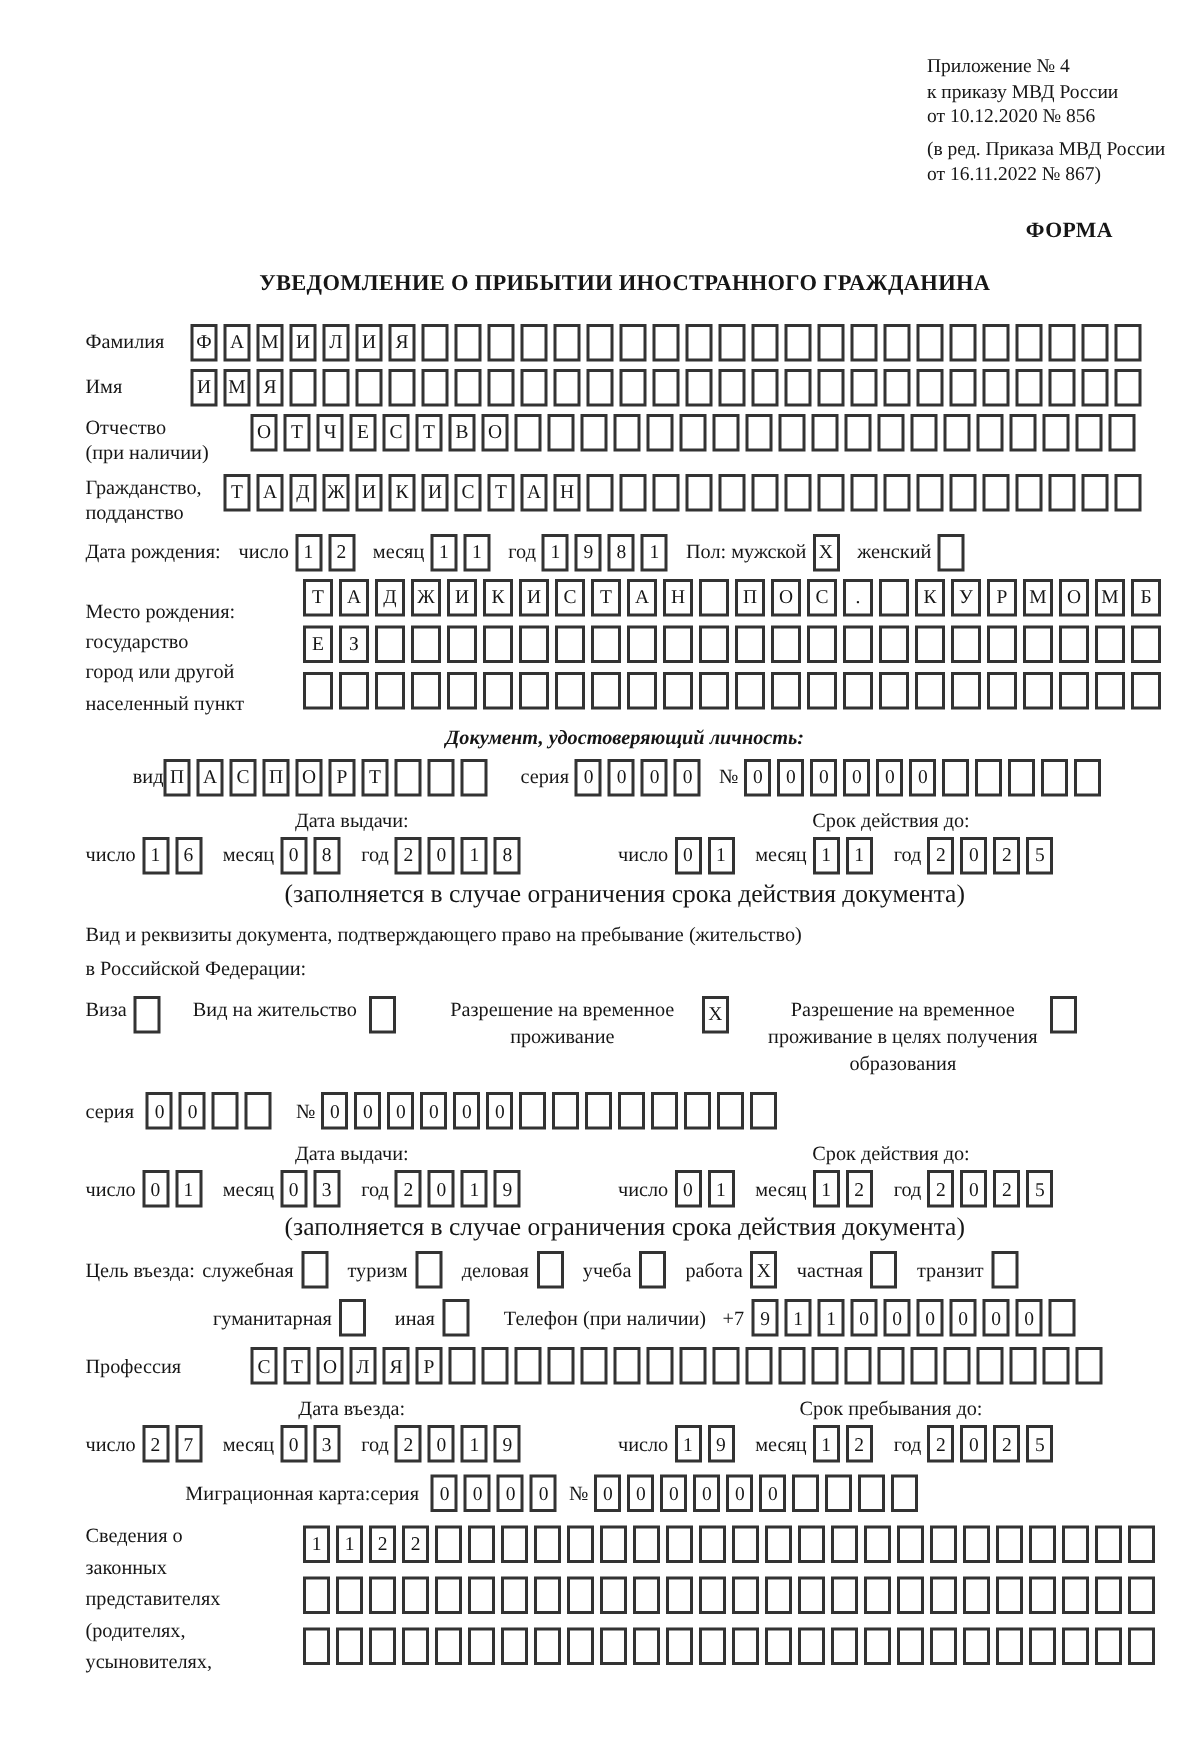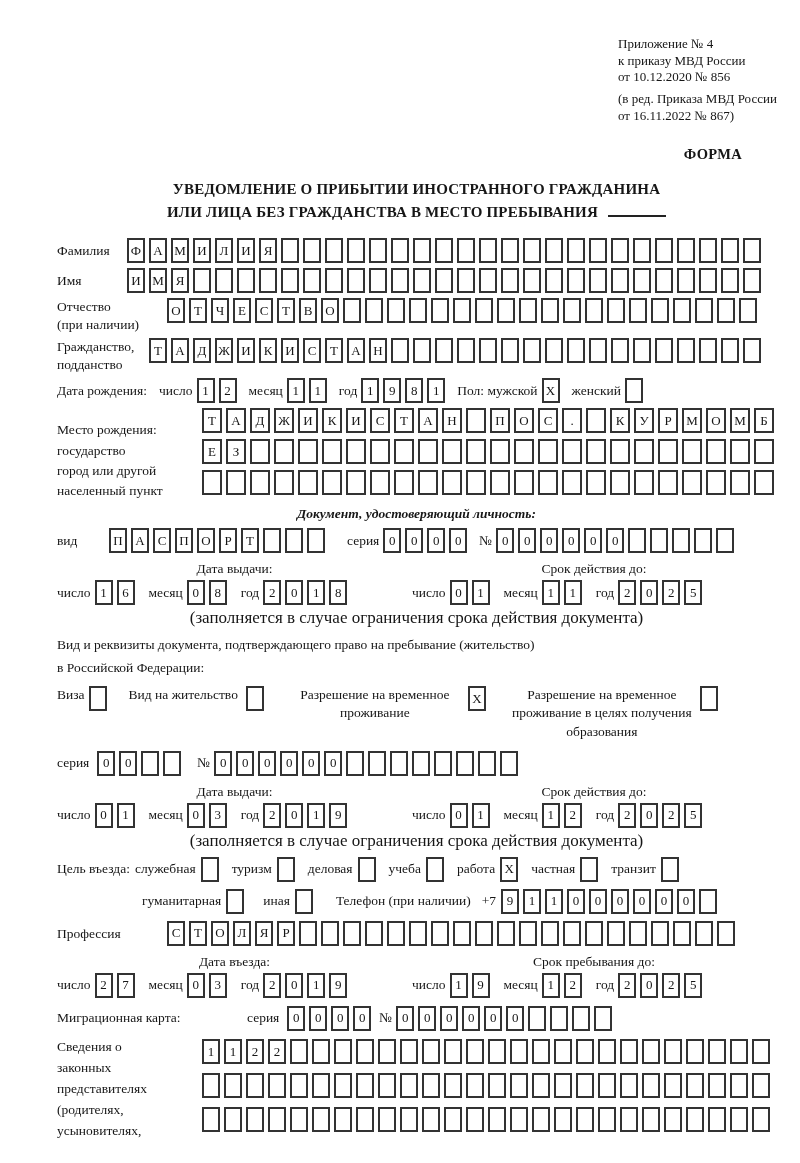--- a/index.html
+++ b/index.html
@@ -31,21 +31,21 @@
   .w-cit { width:92px; }
   .w-prof { width:110px; }
 
   .cells { display:flex; flex-wrap:nowrap; }
   .cell {
     width:18px; height:25px; border:2px solid #333; margin-right:4px;
     display:inline-flex; align-items:center; justify-content:center;
     font-size:13px; background:#fff; flex:0 0 auto;
   }
   .cells-lg .cell { width:20px; }
-  .lbl { white-space:nowrap; }
+  .lbl { white-space:nowrap;text-align:right; }
   .mr4 { margin-right:4px; } .mr8 { margin-right:8px; } .mr12 { margin-right:12px; }
   .ml6 { margin-left:6px; } .ml10 { margin-left:10px; }
 
   
   .split { display:flex; align-items:flex-end; margin-bottom:5px; }
   .split .labels { width:145px; line-height:1.5; flex:0 0 auto; }
   .split .boxcol > .cells { margin-bottom:6px; }
   .reps .labels { line-height:1.55; }
   .reps .boxcol > .cells { margin-bottom:9px; }
 
@@ -85,21 +85,20 @@
     <div>Приложение № 4</div>
     <div>к приказу МВД России</div>
     <div>от 10.12.2020 № 856</div>
     <div class="sub">(в ред. Приказа МВД России</div>
     <div>от 16.11.2022 № 867)</div>
   </div>
   <div class="forma">ФОРМА</div>
 
   <div class="title">
     <div>УВЕДОМЛЕНИЕ О ПРИБЫТИИ ИНОСТРАННОГО ГРАЖДАНИНА</div>
-    <div><span>ИЛИ ЛИЦА БЕЗ ГРАЖДАНСТВА В МЕСТО ПРЕБЫВАНИЯ</span><span class="blankline"></span></div>
   </div>
 
 
   <div class="form">
 
     <div class="row">
       <span class="lblcol w-fam">Фамилия</span>
       <span class="cells">
           <span class="cell">Ф</span>
           <span class="cell">А</span>

